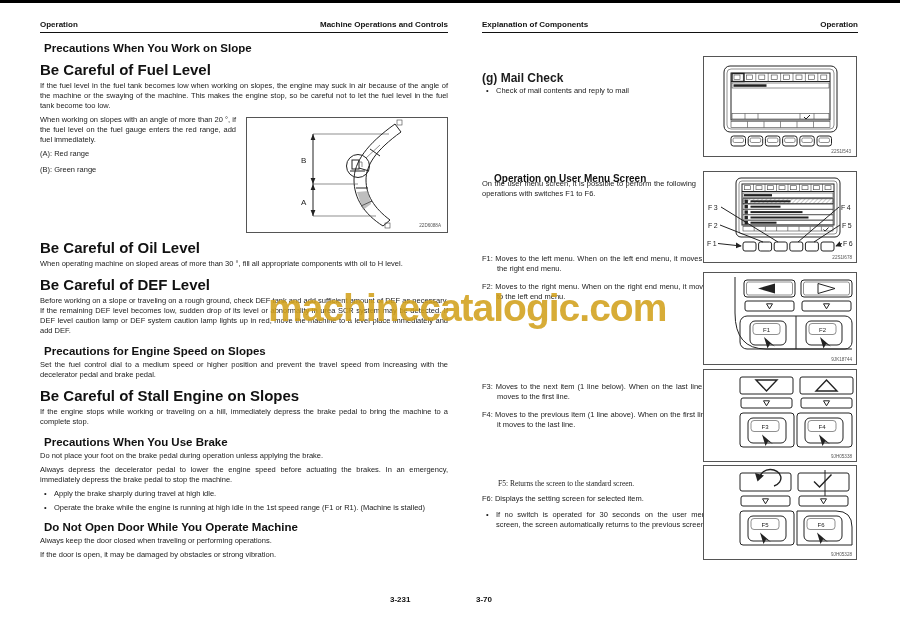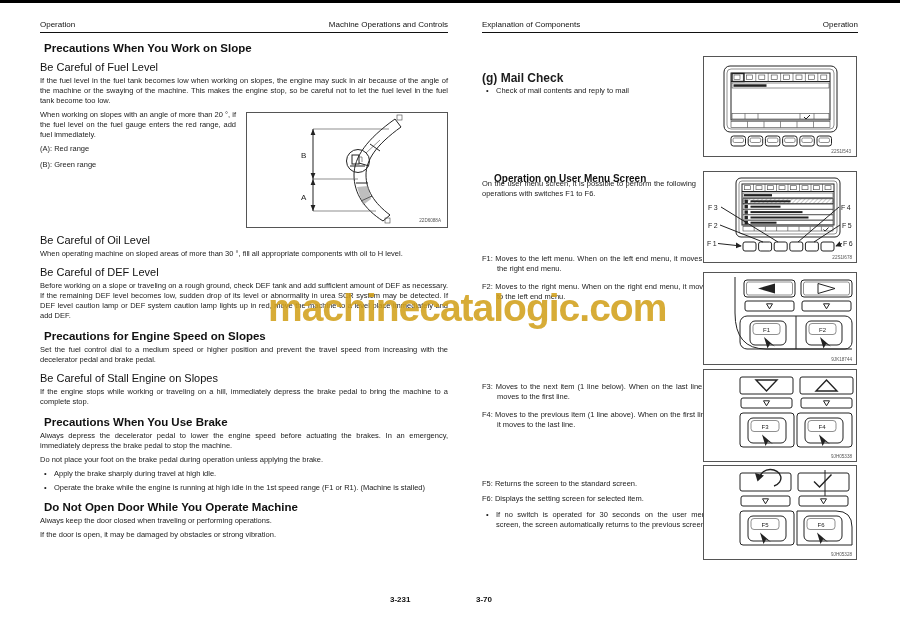--- a/index.html
+++ b/index.html
@@ -5,25 +5,25 @@
   html,body{margin:0;padding:0;background:#ffffff;}
   .page{position:relative;width:900px;height:637px;background:#fff;overflow:hidden;
         font-family:"Liberation Sans","DejaVu Sans",sans-serif;color:#1c1c1c;}
   .topbar{position:absolute;left:0;top:0;width:900px;height:3px;background:#000;}
 
   
   .lp{position:absolute;left:40px;top:20px;width:408px;}
   .rp{position:absolute;left:482px;top:20px;width:376px;}
 
   .hdr{display:flex;justify-content:space-between;align-items:flex-end;
-       font-size:8px;font-weight:normal;color:#111;padding-bottom:3px;
+       font-size:8px;font-weight:bold;color:#111;padding-bottom:3px;
        border-bottom:1.8px solid #111;}
 
   .lp h1{font-size:11.5px;font-weight:bold;color:#111;margin:9px 0 3px 4px;letter-spacing:0;}
-  .lp h2{font-size:11px;font-weight:normal;color:#111;margin:7px 0 3px 0;}
+  .lp h2{font-size:15px;font-weight:bold;color:#111;margin:7px 0 3px 0;}
   .lp p{font-size:7.5px;line-height:1.33;text-align:justify;margin:0 0 4px 0;}
   .lp .plain{text-align:left;}
   .clear{clear:both;}
 
   .figfloat{float:right;width:200px;height:114px;border:1px solid #555;
             margin:2px 0 6px 10px;background:#fff;}
 
   .blt{position:relative;padding-left:14px;}
   .blt::before{content:"•";position:absolute;left:4px;top:0;}
 
@@ -121,22 +121,22 @@
     <h2>Be Careful of DEF Level</h2>
     <p>Before working on a slope or traveling on a rough ground, check DEF tank and add sufficient amount of DEF as necessary. If the remaining DEF level becomes low, sudden drop of its level or abnormality in urea SCR system may be detected. If DEF level caution lamp or DEF system caution lamp lights up in red, move the machine to a level place immediately and add DEF.</p>
 
     <h1>Precautions for Engine Speed on Slopes</h1>
     <p>Set the fuel control dial to a medium speed or higher position and prevent the travel speed from increasing with the decelerator pedal and brake pedal.</p>
 
     <h2>Be Careful of Stall Engine on Slopes</h2>
     <p>If the engine stops while working or traveling on a hill, immediately depress the brake pedal to bring the machine to a complete stop.</p>
 
     <h1>Precautions When You Use Brake</h1>
+    <p>Do not place your foot on the brake pedal during operation unless applying the brake.</p>
     <p>Always depress the decelerator pedal to lower the engine speed before actuating the brakes. In an emergency, immediately depress the brake pedal to stop the machine.</p>
-    <p>Do not place your foot on the brake pedal during operation unless applying the brake.</p>
     <p class="blt">Apply the brake sharply during travel at high idle.</p>
     <p class="blt">Operate the brake while the engine is running at high idle in the 1st speed range (F1 or R1). (Machine is stalled)</p>
 
     <h1>Do Not Open Door While You Operate Machine</h1>
     <p>Always keep the door closed when traveling or performing operations.</p>
     <p>If the door is open, it may be damaged by obstacles or strong vibration.</p>
   </div>
 
   <div class="rp">
     <div class="hdr">
@@ -159,21 +159,21 @@
       <span>Moves to the right menu. When on the right end menu, it moves to the left end menu.</span>
     </p>
     <p class="abs fitem" style="top:362px;left:0;">
       <span>F3:</span>
       <span>Moves to the next item (1 line below). When on the last line, it moves to the first line.</span>
     </p>
     <p class="abs fitem" style="top:390px;left:0;">
       <span>F4:</span>
       <span>Moves to the previous item (1 line above). When on the first line, it moves to the last line.</span>
     </p>
-    <p class="abs fitem" style="top:459px;left:0;">
+    <p class="abs fitem" style="top:459px;left:16px;font-family:Liberation Serif, serif;">
       <span>F5:</span>
       <span>Returns the screen to the standard screen.</span>
     </p>
     <p class="abs fitem" style="top:474px;left:0;">
       <span>F6:</span>
       <span>Displays the setting screen for selected item.</span>
     </p>
     <p class="abs blt txtw" style="top:490px;left:0;">If no switch is operated for 30 seconds on the user menu screen, the screen automatically returns to the previous screen.</p>
 
     <div class="figbox" style="top:36px;height:99px;">

